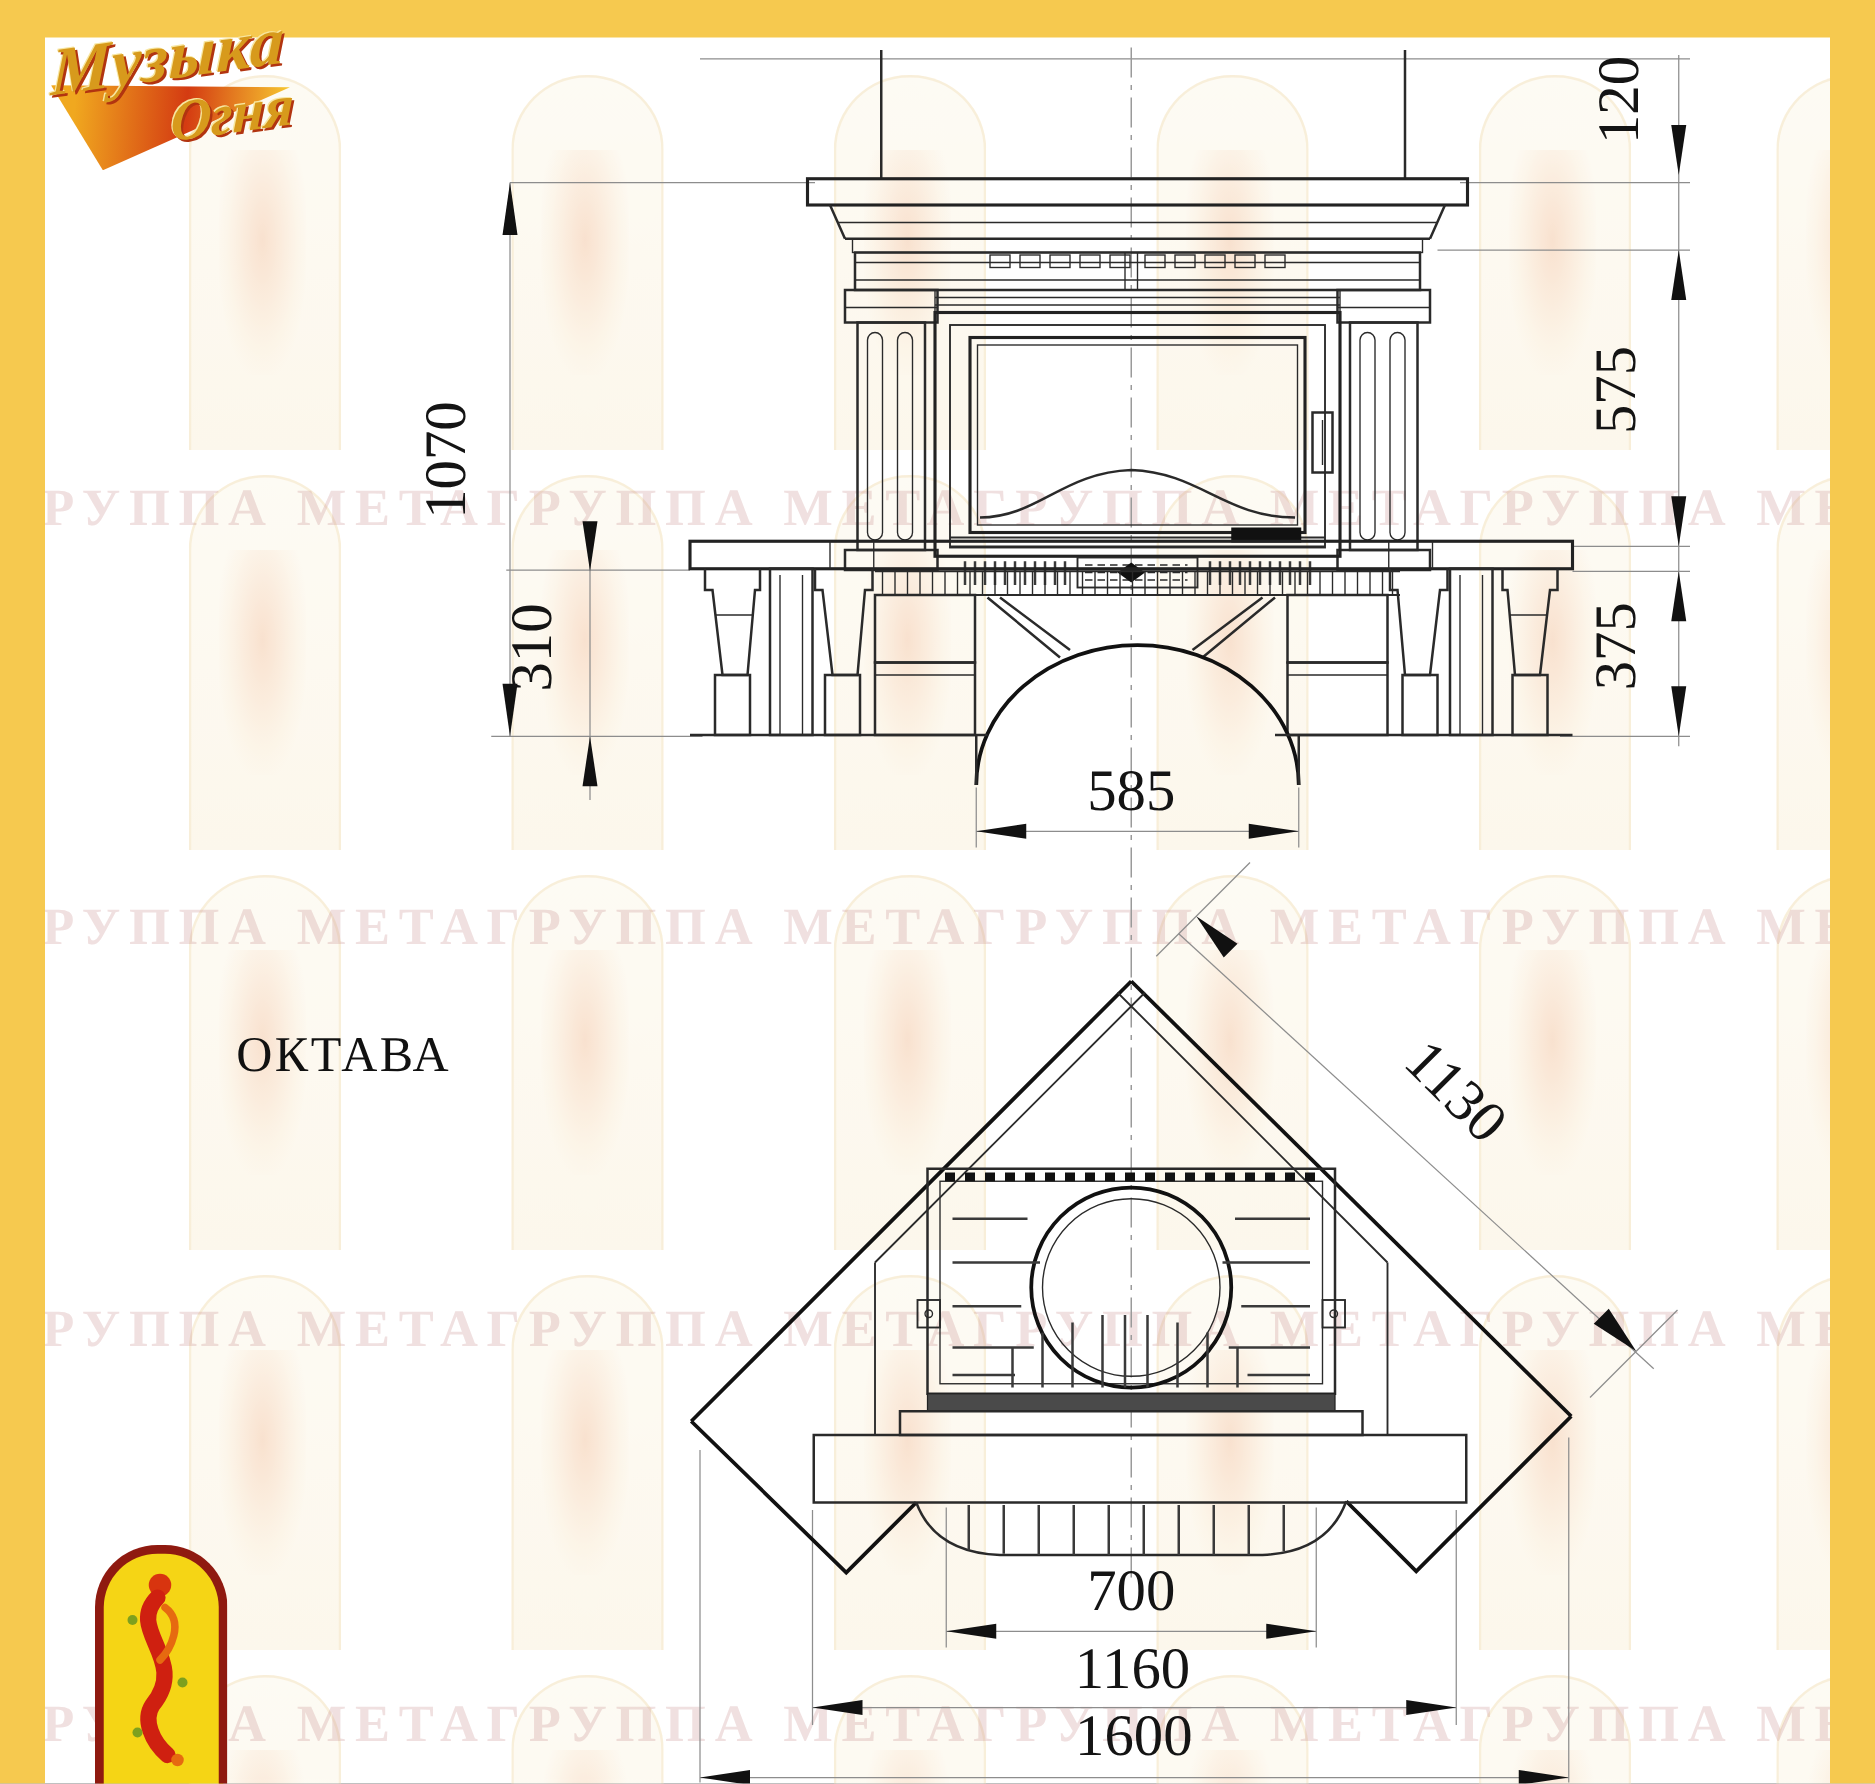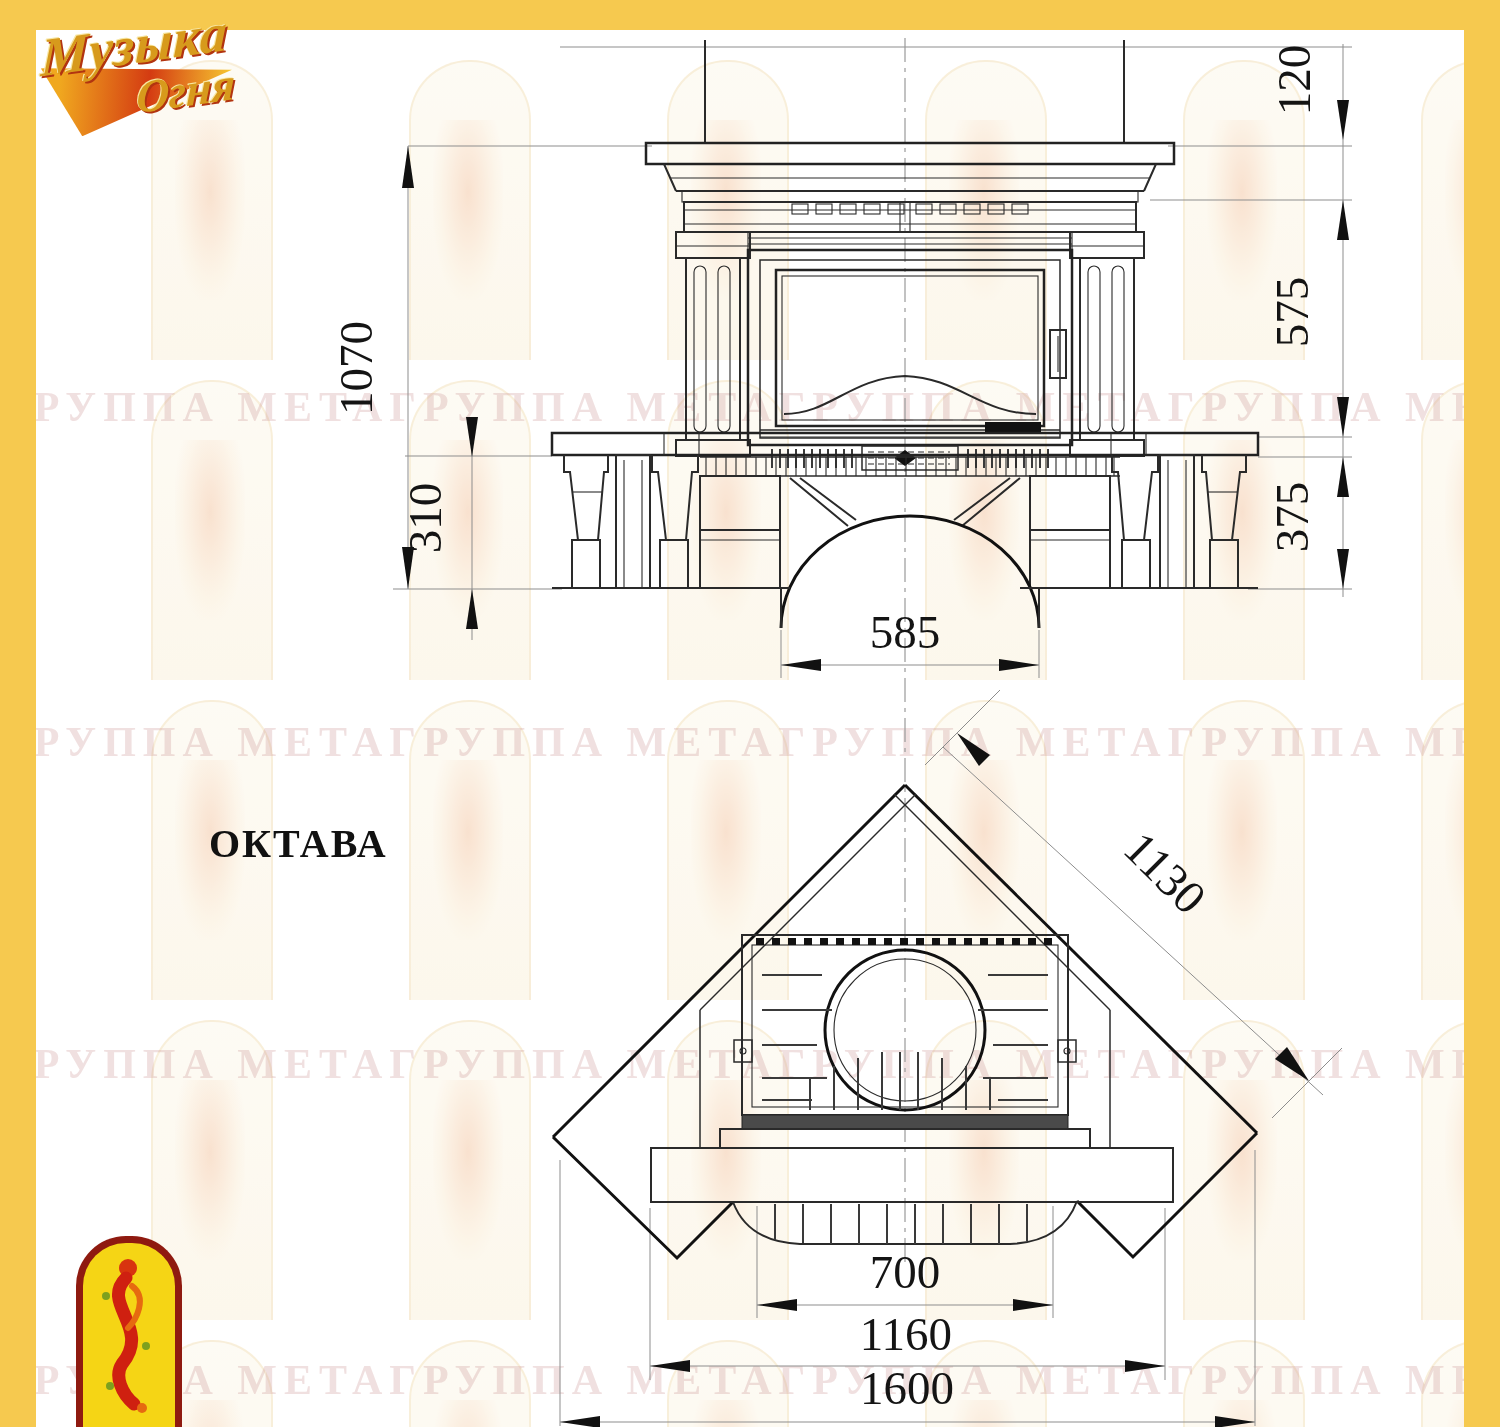--- a/index.html
+++ b/index.html
@@ -26,21 +26,21 @@
   .cl{stroke:#9a9a9a;stroke-width:1.2;stroke-dasharray:24 6 4 6;fill:none;}
   .ln{stroke:#2a2a2a;stroke-width:2;fill:none;}
   .ln15{stroke:#2a2a2a;stroke-width:1.5;fill:none;}
   .ln25{stroke:#222;stroke-width:2.5;fill:none;}
   .ln3{stroke:#111;stroke-width:3;fill:none;}
   .thin{stroke:#2a2a2a;stroke-width:1.1;fill:none;}
   .bar{stroke:#3a3a3a;stroke-width:2;fill:none;}
   .arr{fill:#111;stroke:none;}
   .dimtxt{font-family:"Liberation Serif",serif;font-size:47px;fill:#141414;text-anchor:middle;}
   
-  #model-title{position:absolute;left:209px;top:820px;z-index:3;font-weight:bold;
+  #model-title{position:absolute;left:189px;top:820px;z-index:3;font-weight:normal;
         font-size:40px;letter-spacing:2px;color:#111;}
   
   #brand{position:absolute;left:18px;top:6px;width:270px;height:135px;z-index:7;}
   #brand .swoosh{position:absolute;left:26px;top:52px;width:190px;height:72px;
         background:linear-gradient(100deg,#f0a81f 10%,#d43b12 55%,#f6c530 95%);
         clip-path:polygon(0 0,100% 30%,18% 100%);transform:rotate(-6deg);}
   #brand .l1{position:absolute;left:22px;top:8px;font-style:italic;font-weight:bold;font-size:54px;
         color:#d79a1c;text-shadow:2px 2px 0 #b23410, -1px -1px 0 #f7e6a0;
         transform:rotate(-8deg) skewX(-10deg);letter-spacing:1px;}
   #brand .l2{position:absolute;left:118px;top:58px;font-style:italic;font-weight:bold;font-size:46px;

